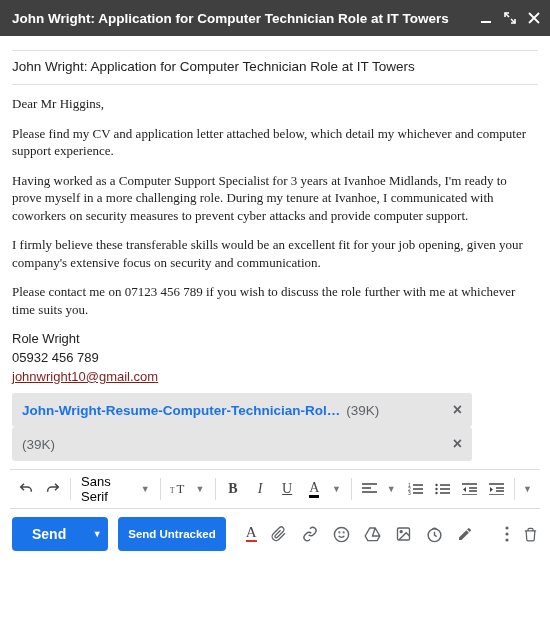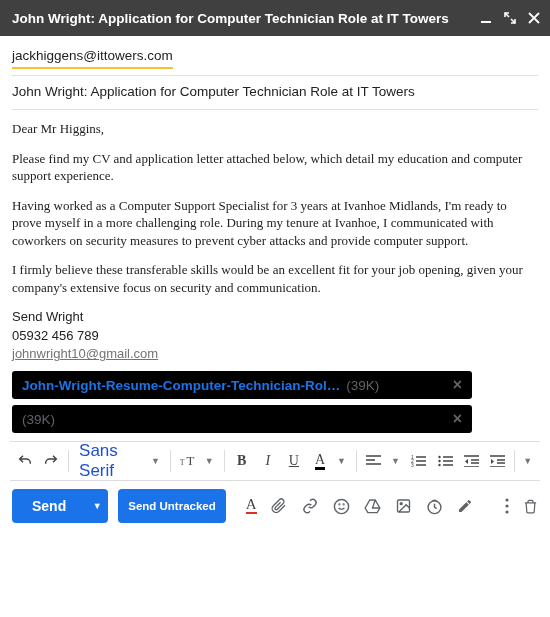--- a/index.html
+++ b/index.html
@@ -18,42 +18,42 @@
   .title-ctrls svg { display:block; }
   .content { padding:8px 12px 0 12px; }
   .to-field {
     font-size:13.5px; color:#202124; padding:4px 0 4px 0;
     display:inline-block; border-bottom:2px solid #fbc02d;
   }
   .hr { border:none; border-top:1px solid #e0e0e0; margin:6px 0 0 0; }
   .hr2 { border:none; border-top:1px solid #e0e0e0; margin:6px 0 10px 0; }
   .subject { font-size:13.5px; color:#222; padding:8px 0 4px 0; }
   .body-text p { margin:0 0 12px 0; line-height:1.35; font-size:13px;font-family:Liberation Serif, serif; }
-  a.link { color:#737373; text-decoration:underline; }
+  a.link { color:#7f1d1d; text-decoration:underline; }
   .sig-line { margin:0 0 1px 0; font-size:13px; line-height:1.35; }
   .attachments { margin:8px 0 8px 0; }
   .attachment {
-    background:#000000; height:28px; border-radius:3px;
+    background:#e5e5e5; height:34px; border-radius:3px;
     display:flex; align-items:center; justify-content:space-between;
-    padding:0 10px; margin-bottom:6px; font-size:13.5px;
+    padding:0 10px; font-size:13.5px;
     max-width:460px;
   }
   .att-left { display:flex; align-items:baseline; gap:6px; overflow:hidden; }
   .att-name { color:#1a73e8; font-weight:bold; white-space:nowrap; overflow:hidden; text-overflow:ellipsis; max-width:330px; }
   .att-size { color:#5f6368; }
   .att-x { color:#5f6368; font-weight:bold; font-size:16px; cursor:pointer; }
   .fmt-toolbar {
     border-top:1px solid #dadce0; border-bottom:1px solid #dadce0;
     height:40px; display:flex; align-items:center; gap:4px;
     padding:0 4px; margin:0 10px;
   }
   .tbtn { width:28px; height:28px; display:flex; align-items:center; justify-content:center;
           color:#444; border-radius:3px; cursor:pointer; }
   .sep { width:1px; height:22px; background:#dadce0; margin:0 2px; }
-  .font-name { font-size:17px; color:#1d4ed8; padding:0 4px; }
+  .font-name { font-size:13px; color:#000000; padding:0 4px; }
   .dd { font-size:9px; color:#777; padding:0 4px 0 2px; }
   .fmt-b { font-weight:bold; font-size:14px; font-family:"Times New Roman",serif; }
   .fmt-i { font-style:italic; font-size:14px; font-family:"Times New Roman",serif; }
   .fmt-u { text-decoration:underline; font-size:14px; font-family:"Times New Roman",serif; }
   .fmt-a { font-size:14px; font-family:"Times New Roman",serif; border-bottom:3px solid #000; line-height:1; }
   .action-row { height:50px; display:flex; align-items:center; padding:0 12px; justify-content:space-between; }
   .action-left { display:flex; align-items:center; gap:6px; }
   .send-btn {
     background:#1a73e8; color:#fff; border:none; height:34px;
     border-radius:4px 0 0 4px; padding:0 20px; font-size:14px; font-weight:bold;
@@ -94,34 +94,32 @@
     <span>
         <svg width="12" height="12" viewBox="0 0 12 12" stroke="#fff" stroke-width="1.8">
           <path d="M1 1 L11 11 M11 1 L1 11"></path>
         </svg>
       </span>
   </div>
 </div>
 
 <div class="content">
 
-  <div>
-    <span class="to-field">jackhiggens@ittowers.com</span>
-  </div>
   <hr class="hr">
 
   <div class="subject">John Wright: Application for Computer Technician Role at IT Towers</div>
   <hr class="hr2">
 
   <div class="body-text">
     <p>Dear Mr Higgins,</p>
-    <p>Please find my CV and application letter attached below, which detail my education and computer support experience.</p>
+    <p>Please find my CV and application letter attached below, which detail my whichever and computer support experience.</p>
     <p>Having worked as a Computer Support Specialist for 3 years at Ivanhoe Midlands, I'm ready to prove myself in a more challenging role. During my tenure at Ivanhoe, I communicated with coworkers on security measures to prevent cyber attacks and provide computer support.</p>
     <p>I firmly believe these transferable skills would be an excellent fit for your job opening, given your company's extensive focus on security and communication.</p>
-    <div class="sig-line">Send Wright</div>
+    <p>Please contact me on 07123 456 789 if you wish to discuss the role further with me at whichever time suits you.</p>
+    <div class="sig-line">Role Wright</div>
     <div class="sig-line">05932 456 789</div>
     <div class="sig-line"><a class="link" href="#">johnwright10@gmail.com</a></div>
   </div>
 
   <div class="attachments">
     <div class="attachment">
       <div class="att-left">
         <span class="att-name">John-Wright-Resume-Computer-Technician-Rol…</span>
         <span class="att-size">(39K)</span>
       </div>

